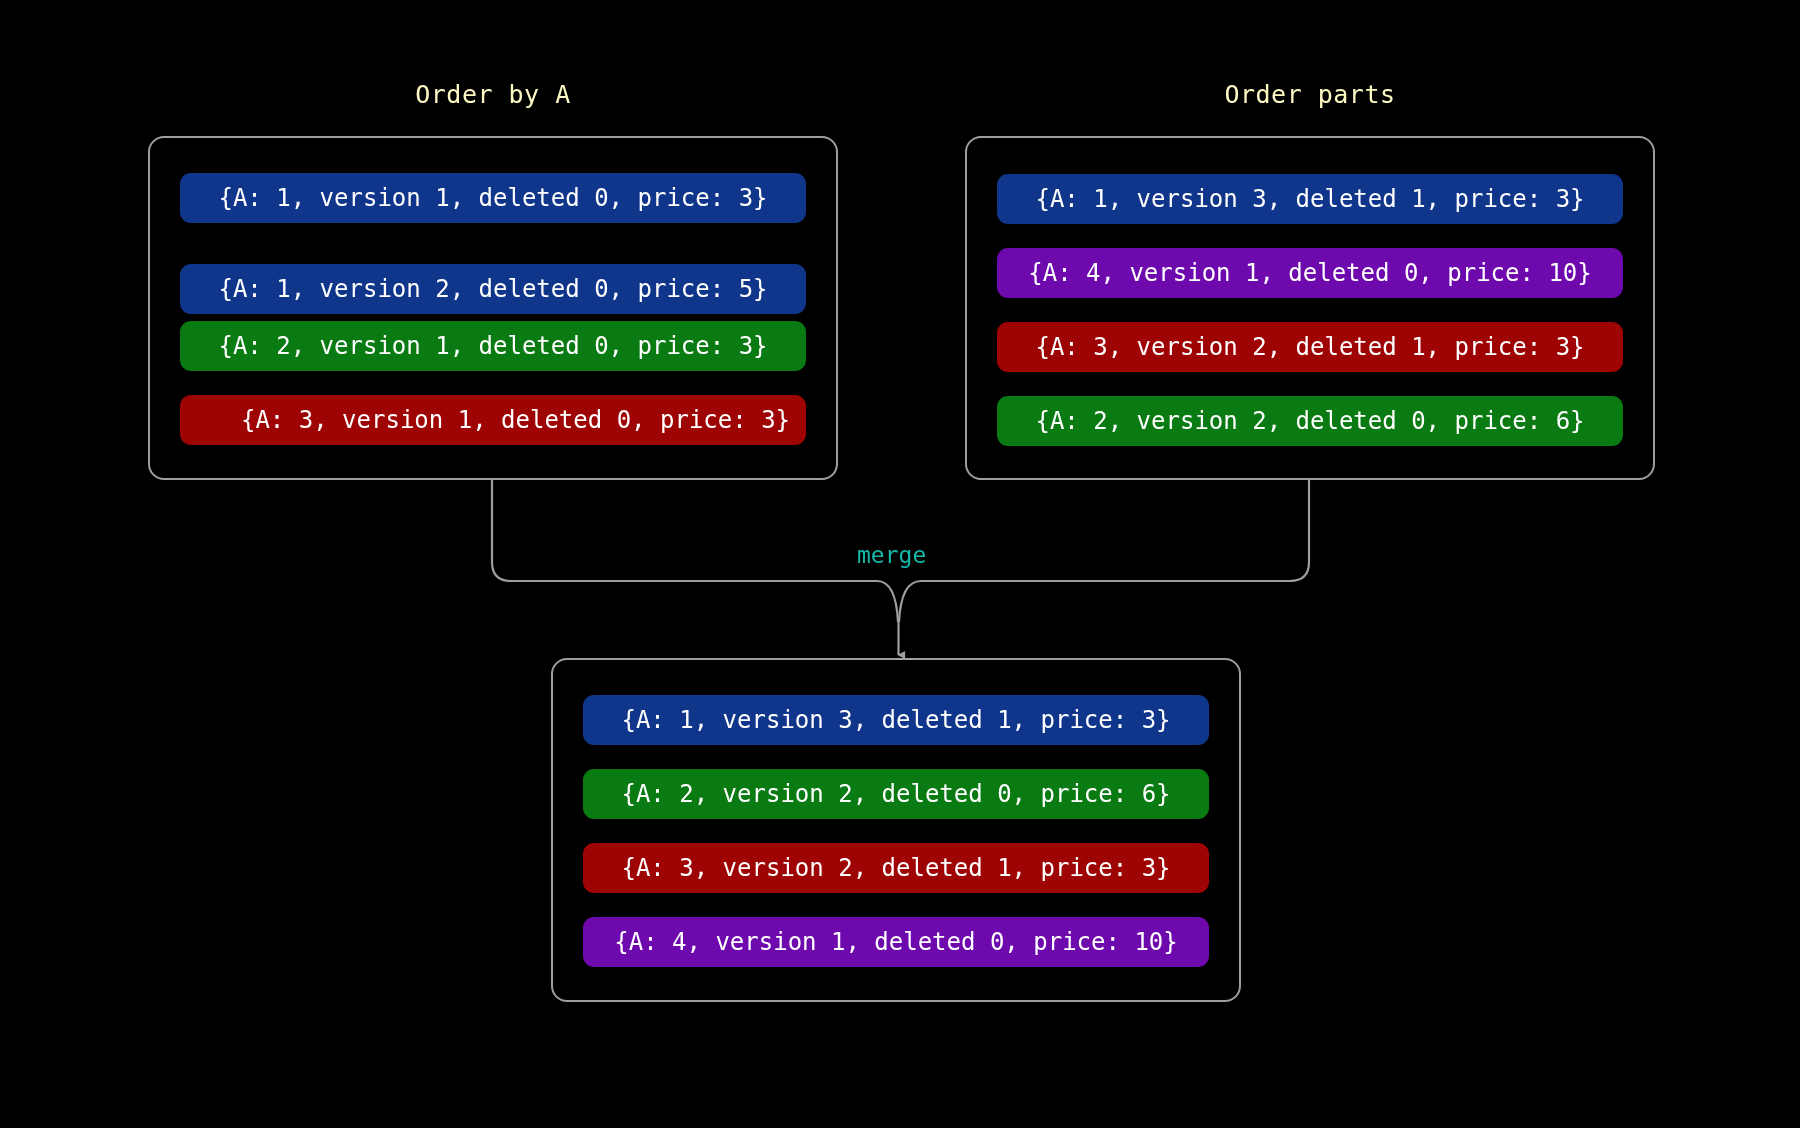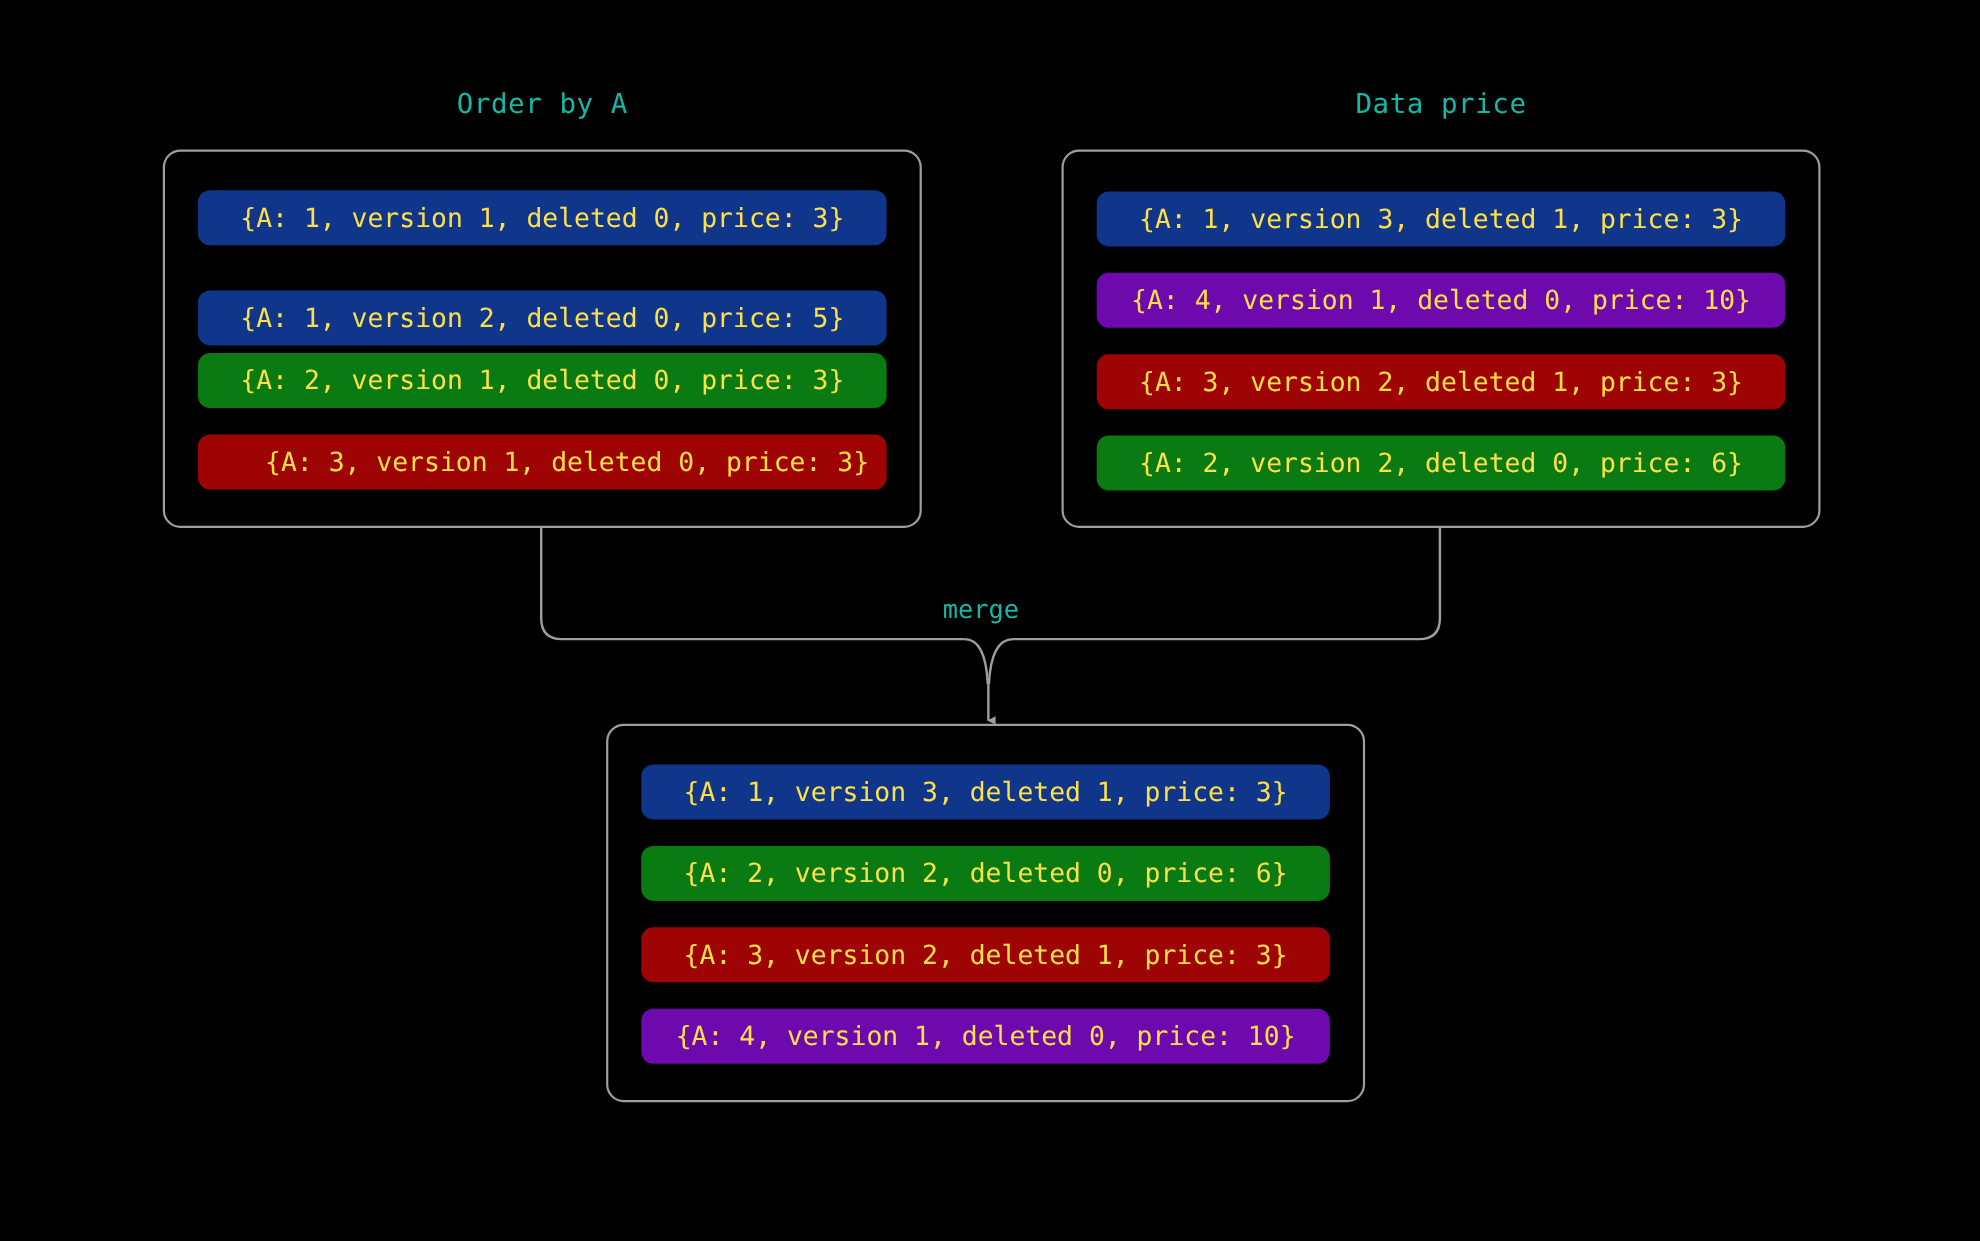--- a/index.html
+++ b/index.html
@@ -30,21 +30,21 @@
     top: 0;
     width: 1800px;
     height: 1128px;
     pointer-events: none;
     z-index: 1;
   }
 
   
   .group-title {
     position: absolute;
-    color: #14b8a6;
+    color: #fef9c3;
     font-size: 25px;
     font-family: "DejaVu Sans Mono", "Liberation Mono", monospace;
     letter-spacing: 0.5px;
     white-space: nowrap;
     text-align: center;
     z-index: 3;
   }
 
   
   .panel {
@@ -58,21 +58,21 @@
     flex-direction: column;
     justify-content: space-between;
   }
 
   
   .pill {
     position: absolute;
     border-radius: 11px;
     display: flex;
     align-items: center;
-    color: #fde047;
+    color: #ffffff;
     font-family: "DejaVu Sans Mono", "Liberation Mono", monospace;
     font-size: 24px;
     letter-spacing: 0px;
     white-space: nowrap;
     box-sizing: border-box;
   }
   .pill .pill-text {
     display: block;
     width: 100%;
     text-align: center;
@@ -124,21 +124,21 @@
   <div class="pill" style="left:180px; top:247px; width:626px; height:50px; background:#10368c;margin-top:17px;">
     <span class="pill-text">{A: 1, version 2, deleted 0, price: 5}</span>
   </div>
   <div class="pill" style="left:180px; top:321px; width:626px; height:50px; background:#0a7a12;">
     <span class="pill-text">{A: 2, version 1, deleted 0, price: 3}</span>
   </div>
   <div class="pill" style="left:180px; top:395px; width:626px; height:50px; background:#9e0404;padding-left:45px;">
     <span class="pill-text">{A: 3, version 1, deleted 0, price: 3}</span>
   </div>
 
-  <div class="group-title" style="left:965px; top:80px; width:690px;">Data price</div>
+  <div class="group-title" style="left:965px; top:80px; width:690px;">Order parts</div>
 
   <div class="panel" style="left:965px; top:136px; width:690px; height:344px;">
   </div>
 
   <div class="pill" style="left:997px; top:174px; width:626px; height:50px; background:#10368c;">
     <span class="pill-text">{A: 1, version 3, deleted 1, price: 3}</span>
   </div>
   <div class="pill" style="left:997px; top:248px; width:626px; height:50px; background:#6d09ad;">
     <span class="pill-text">{A: 4, version 1, deleted 0, price: 10}</span>
   </div>

